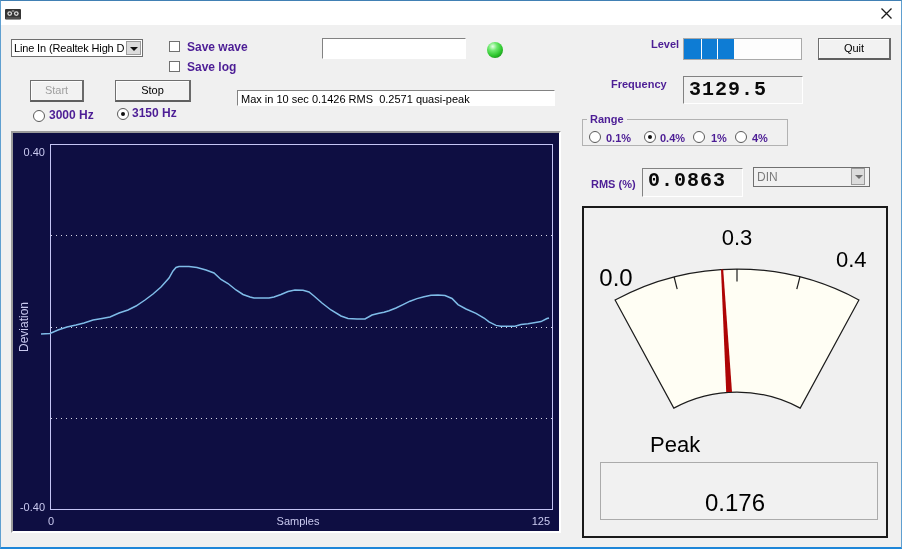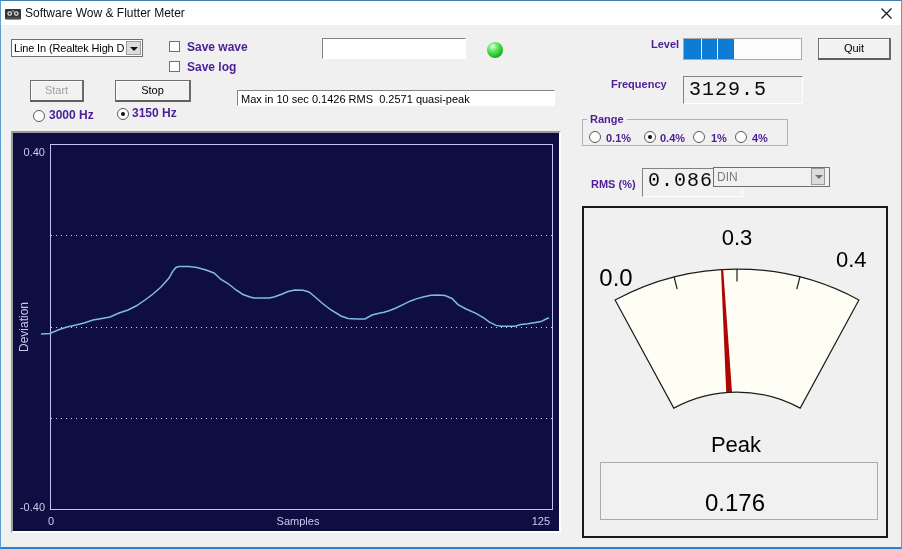--- a/index.html
+++ b/index.html
@@ -11,36 +11,35 @@
 #titlebar { position:absolute; left:0; top:0; width:900px; height:24px; background:#ffffff; }
 #title { position:absolute; left:24px; top:5px; font-size:12px; color:#101010; }
 .abs { position:absolute; }
 .sunken { border-top:1px solid #828282; border-left:1px solid #828282; border-bottom:1px solid #ffffff; border-right:1px solid #ffffff; background:#fff; }
 .vbox { background:#f1f1f1; border-top:1px solid #828282; border-left:1px solid #828282; border-bottom:1px solid #ffffff; border-right:1px solid #ffffff; }
 .btn { background:#f2f2f2; border:1px solid #6f6f6f; border-right:2px solid #6a6a6a; border-bottom:2px solid #5f5f5f; box-shadow:inset 1px 1px 0 #fdfdfd; text-align:center; font-size:11px; color:#000; }
 .lbl { font-size:11px; color:#4c1d95; white-space:nowrap;font-weight:bold; }
 .radio { width:12px; height:12px; border-radius:50%; border:1px solid #5a5a5a; background:#fff; }
 .rdot { position:absolute; left:3px; top:3px; width:4px; height:4px; border-radius:50%; background:#101010; }
 .chk { width:11px; height:11px; border:1px solid #707070; background:#fff; }
-.mono { font-family:"Liberation Mono", monospace; font-weight:normal; color:#0a0a0a; font-size:20px; letter-spacing:1px;text-align:center; }
+.mono { font-family:"Liberation Mono", monospace; font-weight:bold; color:#0a0a0a; font-size:20px; letter-spacing:1px;text-align:center; }
 </style>
 </head>
 <body>
 <div id="win">
   <div id="titlebar">
     <svg class="abs" style="left:4px; top:8px;" width="16" height="11" viewBox="0 0 16 11">
       <rect x="0" y="0" width="16" height="10.5" rx="1" fill="#353535"></rect>
       <rect x="1" y="8" width="14" height="2" fill="#4d4d4d"></rect>
       <rect x="6.8" y="1.2" width="2.4" height="1.6" fill="#8a8a8a"></rect>
       <circle cx="4.7" cy="4.6" r="2.4" fill="#dcdcdc"></circle>
       <circle cx="11.3" cy="4.6" r="2.4" fill="#dcdcdc"></circle>
       <circle cx="4.7" cy="4.6" r="1.1" fill="#2a2a2a"></circle>
       <circle cx="11.3" cy="4.6" r="1.1" fill="#2a2a2a"></circle>
     </svg>
-    <div id="title">Software Wow &amp; Flutter Meter</div>
     <svg class="abs" style="left:880px; top:7px;" width="11" height="11" viewBox="0 0 11 11">
       <path d="M0.5 0.5 L10.5 10.5 M10.5 0.5 L0.5 10.5" stroke="#1b1b1b" stroke-width="1.3"></path>
     </svg>
   </div>
 
   <div class="abs" style="left:10px; top:38px; width:132px; height:18px; background:#fff; border:1px solid #6e6e6e;">
     <div class="abs" style="left:2px; top:2px; font-size:11px; letter-spacing:-0.15px; white-space:nowrap;">Line In (Realtek High D</div>
     <div class="abs" style="right:1px; top:1px; width:15px; height:14px; background:#dcdcdc; border:1px solid #9b9b9b;">
       <div class="abs" style="left:3px; top:5px; width:0; height:0; border-left:4px solid transparent; border-right:4px solid transparent; border-top:4px solid #111;"></div>
     </div>
@@ -95,21 +94,21 @@
   <div class="abs radio" style="left:692px; top:130px;"></div>
   <div class="abs lbl" style="left:710px; top:131px;">1%</div>
   <div class="abs radio" style="left:734px; top:130px;"></div>
   <div class="abs lbl" style="left:751px; top:131px;">4%</div>
 
   <div class="abs lbl" style="left:590px; top:177px;">RMS (%)</div>
   <div class="abs vbox" style="left:641px; top:167px; width:101px; height:29px;">
     <div class="abs mono" style="left:5px; top:0px;">0.0863</div>
   </div>
 
-  <div class="abs" style="left:712px; top:166px; width:117px; height:20px; background:#f1f1f1; border:1px solid #707070;">
+  <div class="abs" style="left:752px; top:166px; width:117px; height:20px; background:#f1f1f1; border:1px solid #707070;">
     <div class="abs" style="left:3px; top:2px; font-size:12px; color:#7b7b7b;">DIN</div>
     <div class="abs" style="right:4px; top:0px; width:14px; height:17px; background:#dcdcdc; border:1px solid #9a9a9a;">
       <div class="abs" style="left:3px; top:6px; width:0; height:0; border-left:4px solid transparent; border-right:4px solid transparent; border-top:4px solid #6f6f6f;"></div>
     </div>
   </div>
 
   <div class="abs" style="left:10px; top:130px; width:550px; height:402px; border-top:2px solid #9b9b9b; border-left:2px solid #9b9b9b; border-bottom:2px solid #ffffff; border-right:2px solid #ffffff; background:#0e0e42;">
     <svg width="546" height="398" viewBox="0 0 546 398">
       <rect x="37.5" y="11.5" width="502" height="365" fill="none" stroke="#c4c4f4" stroke-width="1"></rect>
       <line x1="38" y1="102.5" x2="539" y2="102.5" stroke="#d8d8e4" stroke-width="1" stroke-dasharray="1 4"></line>
@@ -129,18 +128,18 @@
     <div class="abs" style="left:11px; top:56px; width:42px; text-align:center; font-size:24px;">0.0</div>
     <div class="abs" style="left:132px; top:17px; width:42px; text-align:center; font-size:22px;">0.3</div>
     <div class="abs" style="left:252px; top:39px; width:42px; font-size:22px;">0.4</div>
     <svg class="abs" style="left:-2px; top:-2px;" width="302" height="328" viewBox="0 0 302 328">
       <path d="M 33.1 94 A 255.5 255.5 0 0 1 276.9 94 L 218.2 202.1 A 132.5 132.5 0 0 0 91.8 202.1 Z" fill="#fffef4" stroke="#1c1c1c" stroke-width="1.2"></path>
       <line x1="155" y1="63.1" x2="155" y2="75.6" stroke="#1c1c1c" stroke-width="1.2"></line>
       <line x1="92.1" y1="71" x2="95.2" y2="83.1" stroke="#1c1c1c" stroke-width="1.2"></line>
       <line x1="217.9" y1="71" x2="214.8" y2="83.1" stroke="#1c1c1c" stroke-width="1.2"></line>
       <polygon points="139,63.5 141.2,63.5 150,186 144.2,186" fill="#ae0505"></polygon>
     </svg>
-    <div class="abs" style="left:66px; top:224px; width:172px; text-align:center; font-size:22px;">Peak</div>
+    <div class="abs" style="left:66px; top:224px; width:172px; font-size:22px;">Peak</div>
     <div class="abs" style="left:16px; top:254px; width:278px; height:58px; border:1px solid #ababab; background:#f1f1f1;padding-left:43px;">
       <div class="abs" style="left:-4px; top:26px; width:100%; text-align:center; font-size:24px;">0.176</div>
     </div>
   </div>
 </div>
 
 </body></html>

